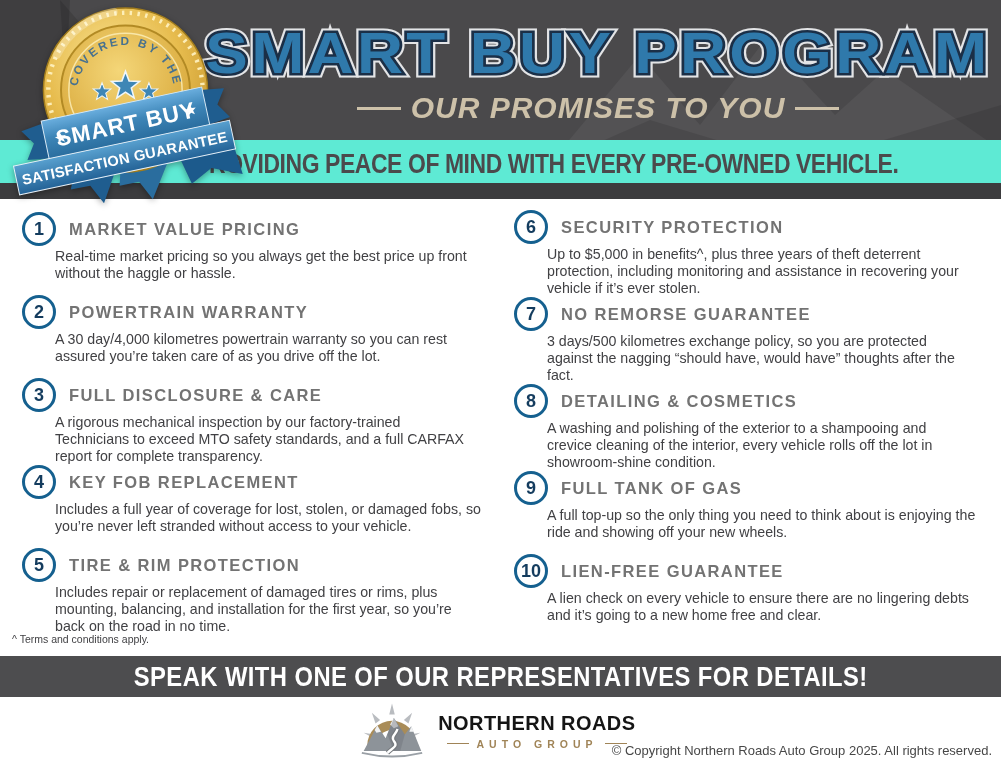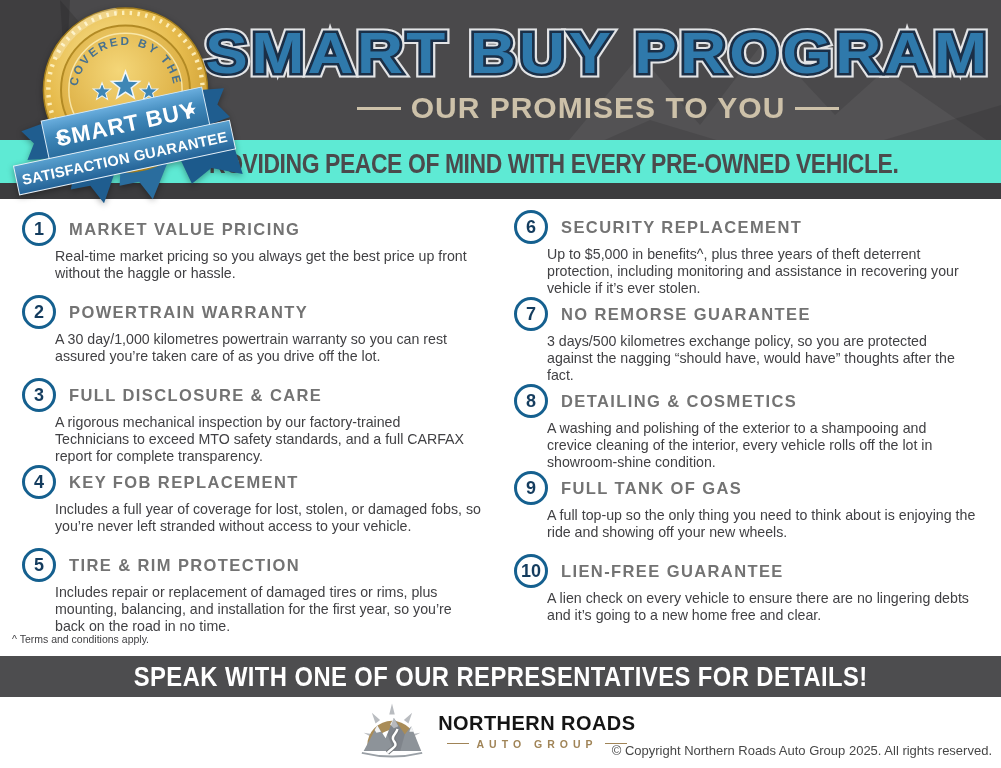--- a/index.html
+++ b/index.html
@@ -22,21 +22,21 @@
   .title-wrap{position:absolute;left:195px;right:0;top:24px;text-align:center;z-index:3;}
   .title-stack{position:relative;display:inline-block;transform:scaleX(1.1);transform-origin:center;
     font-weight:bold;font-size:58px;letter-spacing:3px;line-height:1;white-space:nowrap;}
   .title-stack .layer{display:inline-block;}
   .title-stack .layer.abs{position:absolute;left:0;top:0;}
   .t-under{color:#e3e4e6;-webkit-text-stroke:9px #e3e4e6;}
   .t-mid{color:#1b2f47;-webkit-text-stroke:5px #1b2f47;}
   .t-top{color:#2f79ab;}
   .subtitle{margin-top:9px;display:flex;align-items:center;justify-content:center;gap:10px;}
   .subtitle .sub-text{
-    color:#cdc1a9;font-weight:bold;font-size:30px;letter-spacing:1px;white-space:nowrap;
+    color:#cdc1a9;font-style:italic;font-weight:bold;font-size:30px;letter-spacing:1px;white-space:nowrap;
   }
   .subtitle .dash{width:44px;height:3px;background:#cdc1a9;}
   .badge{position:absolute;left:20px;top:4px;width:210px;height:210px;z-index:5;
     filter:drop-shadow(0 2px 3px rgba(0,0,0,0.35));}
   .badge svg{overflow:visible;}
   
   .col{position:absolute;}
   .col-left{left:22px;top:212px;width:482px;}
   .col-right{left:514px;top:210px;width:486px;}
   .item{margin-bottom:13px;}
@@ -179,21 +179,21 @@
       <p class="item-desc">Real-time market pricing so you always get the best price up front
 without the haggle or hassle.</p>
     </article>
     <article class="item">
       <div class="item-head">
         <div class="num-circle">
             <span>2</span>
           </div>
         <h3 class="item-title">POWERTRAIN WARRANTY</h3>
       </div>
-      <p class="item-desc">A 30 day/1,000 kilometres powertrain warranty so you can rest
+      <p class="item-desc">A 30 day/4,000 kilometres powertrain warranty so you can rest
 assured you’re taken care of as you drive off the lot.</p>
     </article>
     <article class="item tight">
       <div class="item-head">
         <div class="num-circle">
             <span>3</span>
           </div>
         <h3 class="item-title">FULL DISCLOSURE &amp; CARE</h3>
       </div>
       <p class="item-desc">A rigorous mechanical inspection by our factory-trained
@@ -222,21 +222,21 @@
 back on the road in no time.</p>
     </article>
   </section>
 
   <section class="col col-right">
     <article class="item tight">
       <div class="item-head">
         <div class="num-circle">
             <span>6</span>
           </div>
-        <h3 class="item-title">SECURITY REPLACEMENT</h3>
+        <h3 class="item-title">SECURITY PROTECTION</h3>
       </div>
       <p class="item-desc">Up to $5,000 in benefits^, plus three years of theft deterrent
 protection, including monitoring and assistance in recovering your
 vehicle if it’s ever stolen.</p>
     </article>
     <article class="item tight">
       <div class="item-head">
         <div class="num-circle">
             <span>7</span>
           </div>

